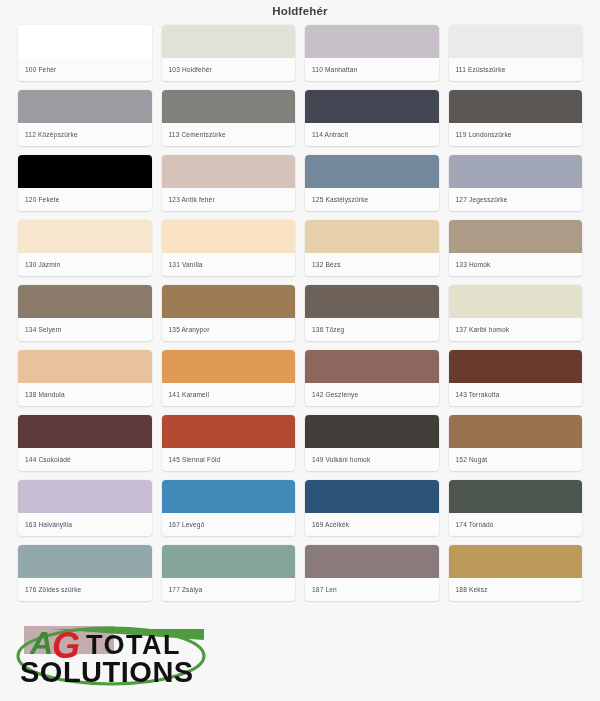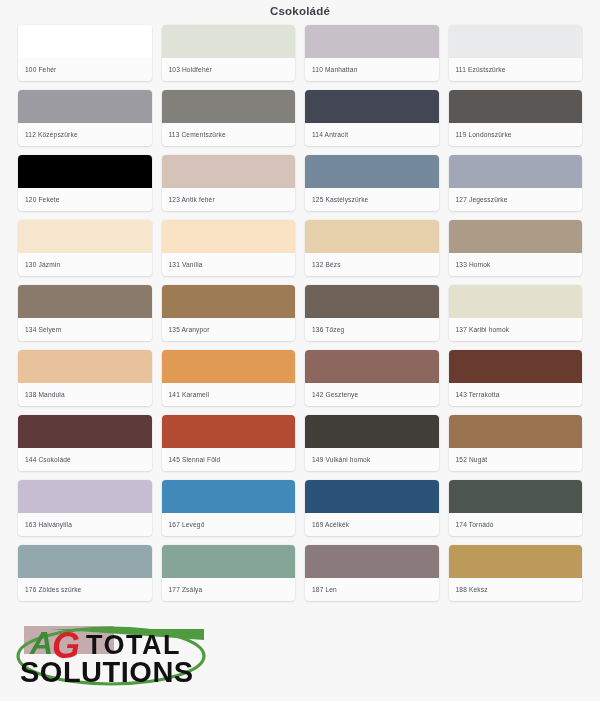--- a/index.html
+++ b/index.html
@@ -71,21 +71,21 @@
     left: 8px;
     top: 618px;
     width: 210px;
     height: 76px;
   }
   #brand-logo svg { display: block; }
 </style>
 </head>
 <body style="background: rgb(247, 247, 248);">
 
-<h1 id="page-title" style="color: rgb(58, 63, 71);">Csokoládé</h1>
+<h1 id="page-title" style="color: rgb(58, 63, 71);">Holdfehér</h1>
 
 <div id="palette-grid">
     <div class="swatch-card">
       <div class="swatch-color" style="background: rgb(255, 255, 255);"></div>
       <div class="swatch-label">100 Fehér</div>
     </div>
     <div class="swatch-card">
       <div class="swatch-color" style="background: rgb(223, 226, 215);"></div>
       <div class="swatch-label">103 Holdfehér</div>
     </div>

